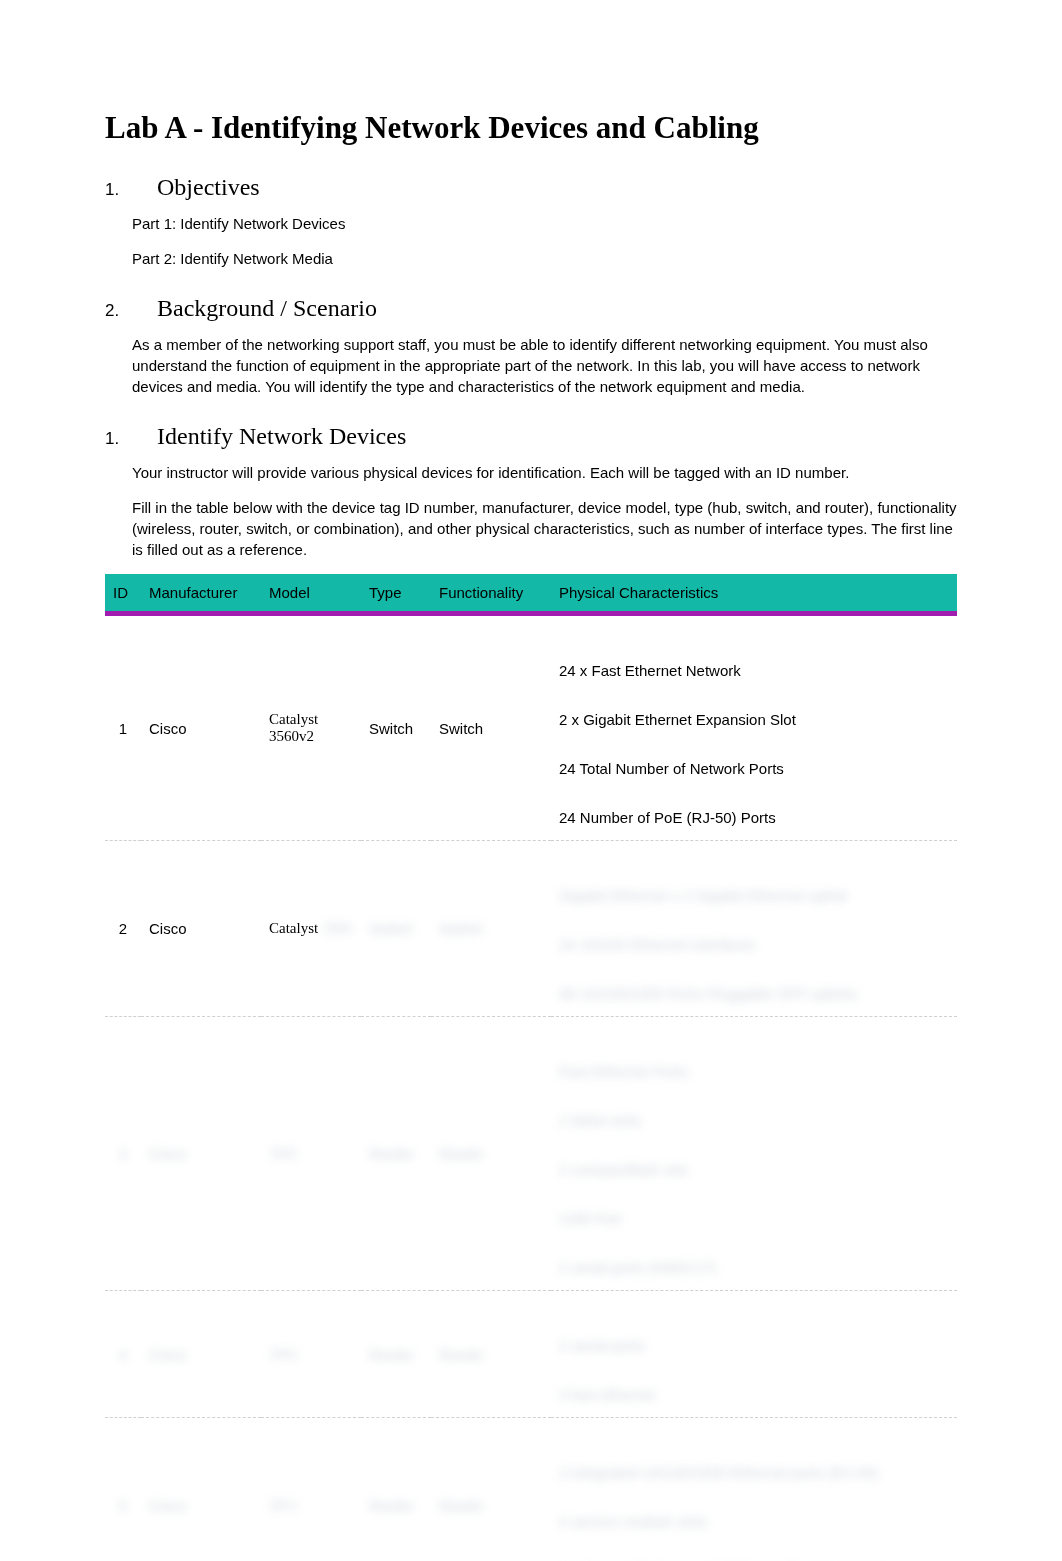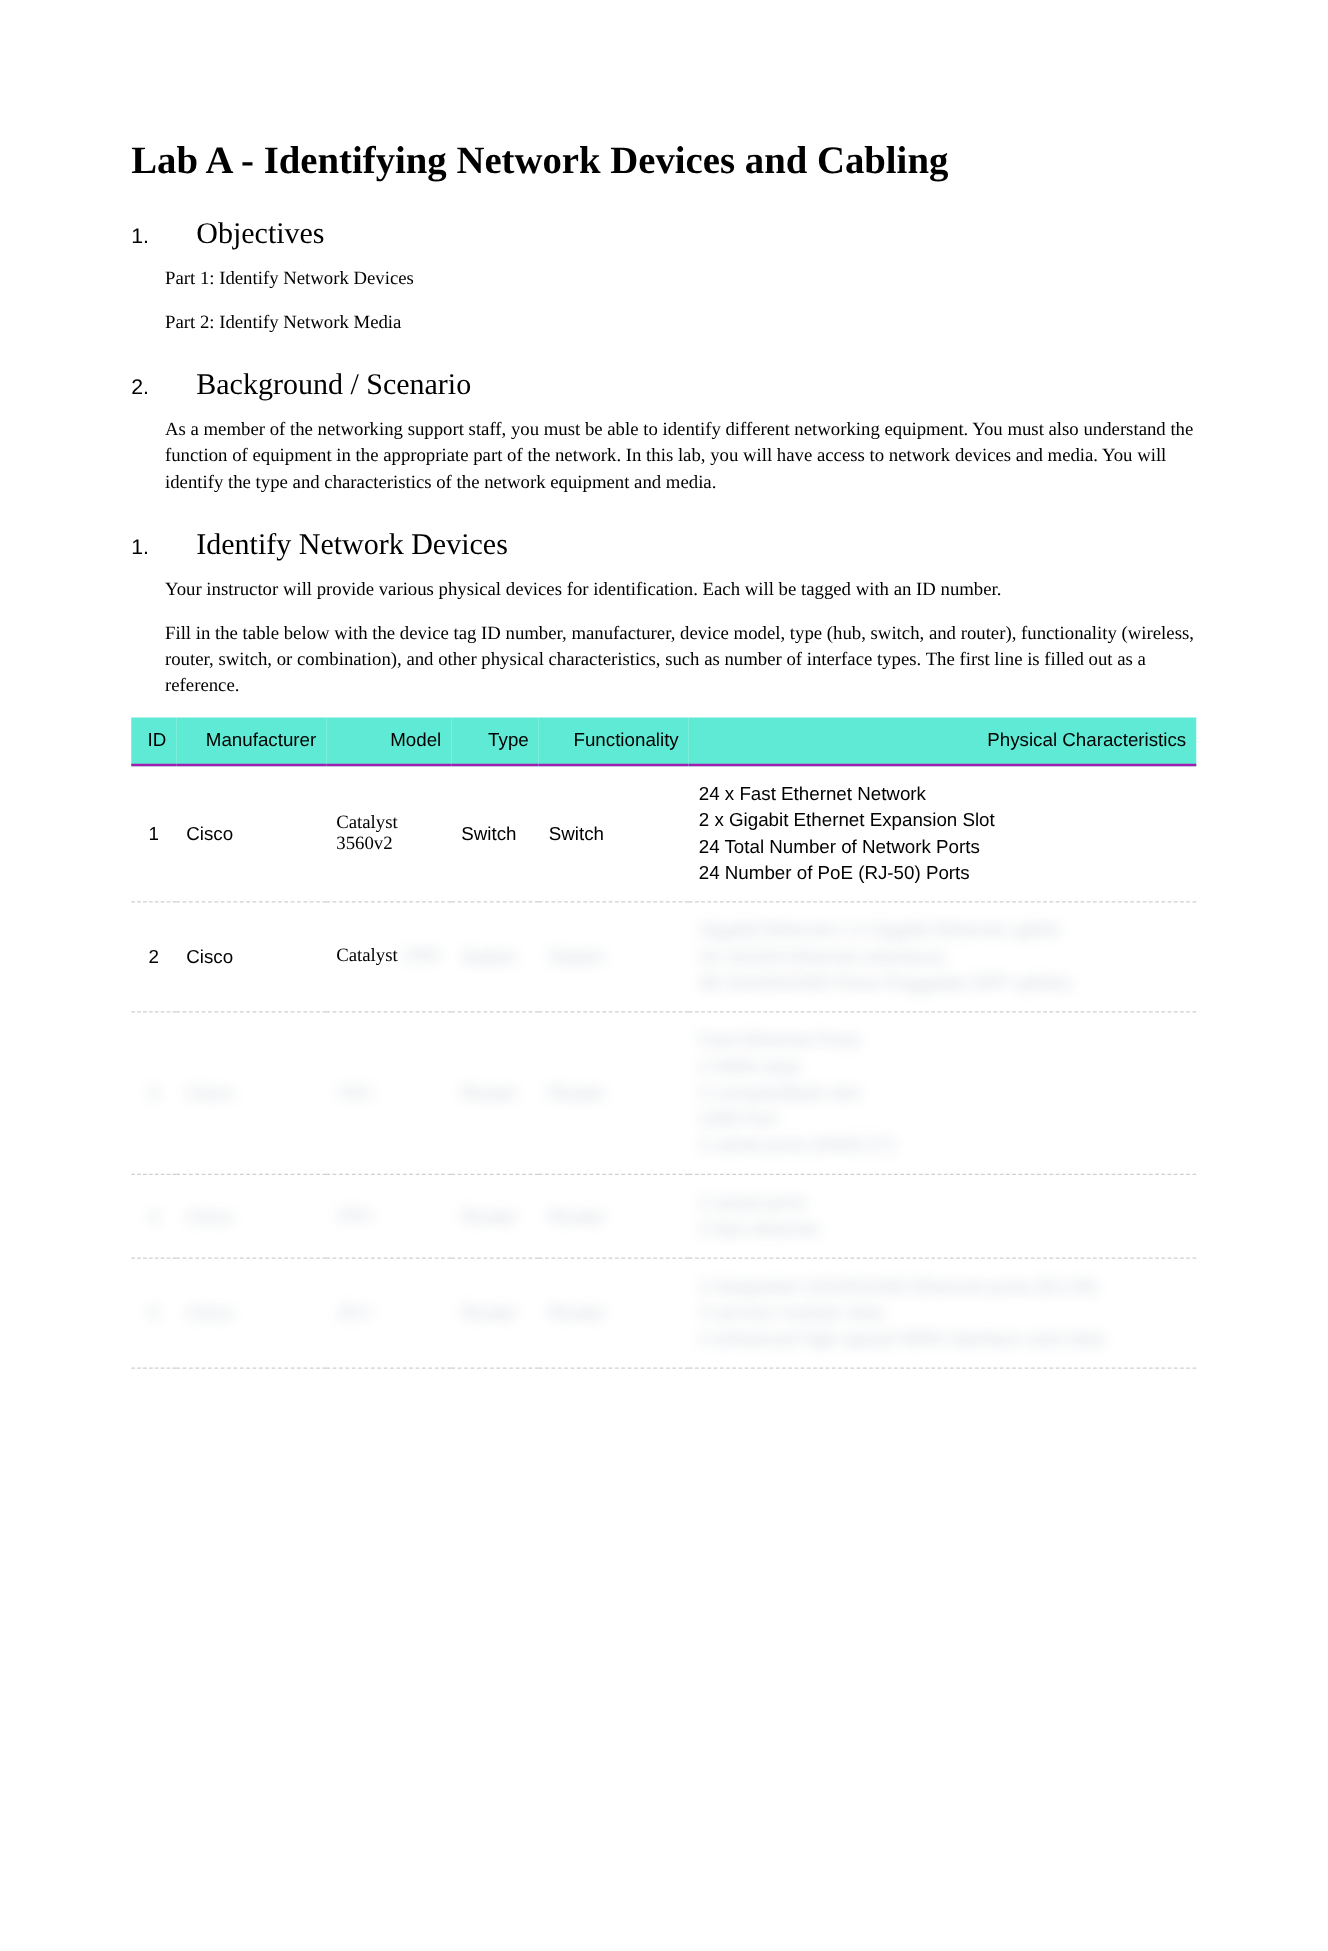--- a/index.html
+++ b/index.html
@@ -29,43 +29,43 @@
       font-family: Arial, sans-serif;
       font-size: 17px;
       width: 52px;
       flex-shrink: 0;
     }
     .section-title {
       font-size: 24px;
       font-weight: 400;
     }
     .body-text {
-      font-family: Liberation Serif, serif;
+      font-family: Liberation Sans, sans-serif;
       font-size: 15px;
       line-height: 1.4;
       margin-left: 27px;
       margin-bottom: 14px;
     }
     .spacer {
       height: 12px;
     }
     table {
       width: 100%;
       border-collapse: separate;
       border-spacing: 0;
       margin-top: 12px;
       font-family: Arial, sans-serif;
       font-size: 15px;
     }
     th {
-      background: #5eead4;
+      background: #14b8a6;
       font-weight: 400;
       padding: 10px 8px;
-      text-align: right;
-      border-bottom: 2px solid #a21caf;
+      text-align: left;
+      border-bottom: 5px solid #a21caf;
     }
     td {
       padding: 14px 8px;
       vertical-align: middle;
       border-bottom: 1px dashed #d0d0d0;
     }
     td.id-col {
       text-align: center;
       width: 36px;
     }
@@ -81,20 +81,21 @@
     }
     td.func-col {
       width: 120px;
     }
     td.char-col {
       width: auto;
     }
     .char-line {
       display: block;
       margin-bottom: 4px;
+      margin-top: 32px;
     }
     .char-line:last-child {
       margin-bottom: 0;
     }
     .hidden-answer {
       filter: blur(5px);
       opacity: 0.35;
       color: #7a8a99;
       user-select: none;
     }

